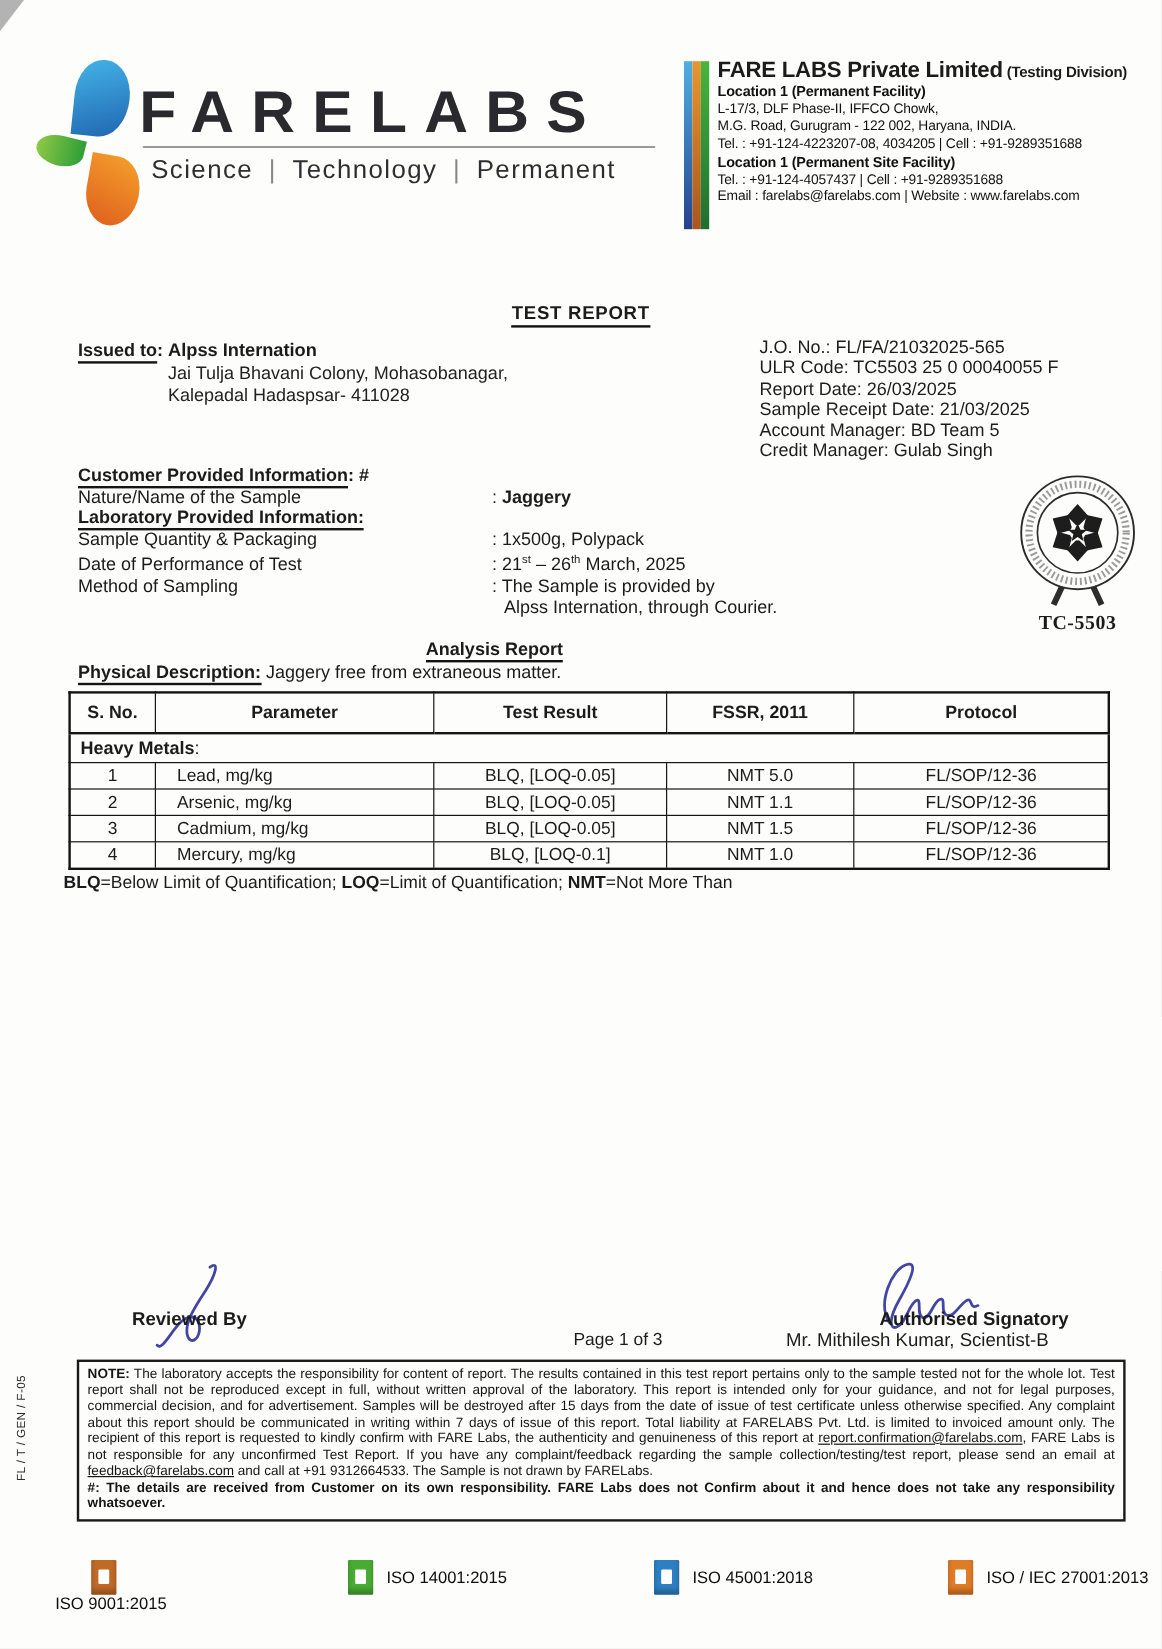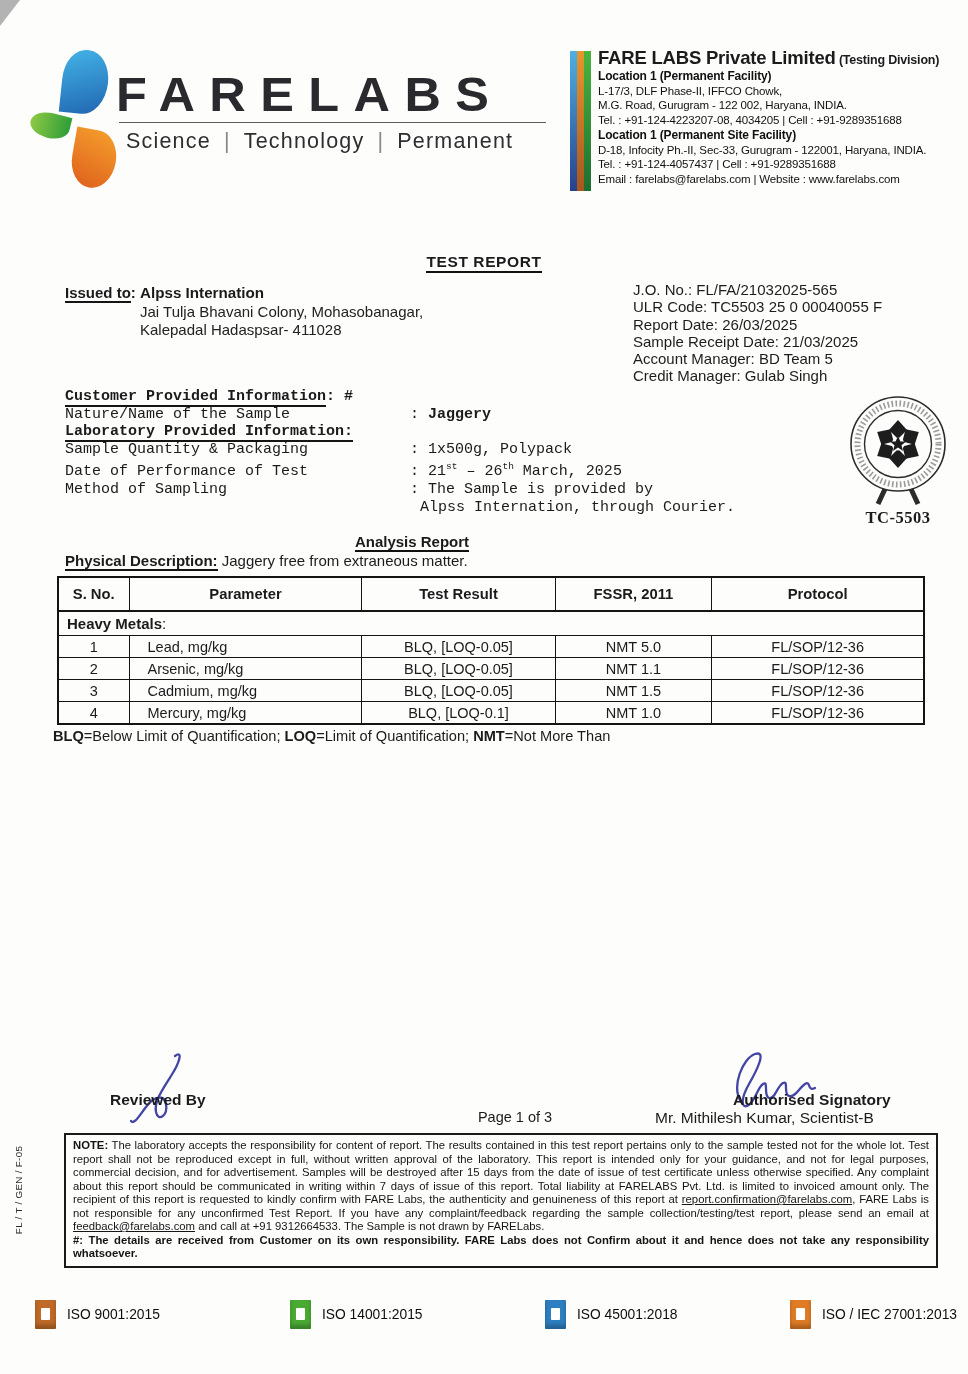--- a/index.html
+++ b/index.html
@@ -36,21 +36,21 @@
   .cline.b{font-size:12px;}
   
   .doc-title{left:0;top:253px;width:968px;text-align:center;font-size:15.5px;letter-spacing:.6px;}
   .doc-title span{font-weight:bold;border-bottom:2px solid #111;padding-bottom:1px;}
   .issued{left:65px;top:284px;font-size:15px;}
   .issued-name{font-weight:bold;font-size:15.2px;}
   .addr{left:140px;font-size:15px;line-height:18px;color:#222;}
   .meta{left:633px;top:281px;font-size:15px;line-height:17.3px;color:#1d1d1d;}
   
   .si{left:65px;top:388px;width:650px;font-size:15px;line-height:17.6px;}
-  .si-row{white-space:nowrap;font-family:Liberation Mono, monospace;}
+  .si-row{white-space:nowrap;}
   .si-label{display:inline-block;width:345px;}
   .si-val{}
   sup{font-size:9.5px;}
   
   .seal{left:840px;top:394px;width:116px;text-align:center;}
   .seal-code{font-family:"Liberation Serif","DejaVu Serif",serif;font-weight:bold;font-size:16.5px;letter-spacing:.5px;margin-top:-2px;}
   
   .an-title{left:0;top:533px;width:824px;text-align:center;font-size:15px;}
   .an-title span{font-weight:bold;border-bottom:2px solid #111;}
   .phys{left:65px;top:552px;font-size:15px;}
@@ -101,21 +101,20 @@
         <div class="st-green"></div>
     </div>
     <div class="co-text">
       <div class="co-title"><span>FARE LABS Private Limited</span><span class="suffix"> (Testing Division)</span></div>
       <div id="company-lines">
           <div class="cline b">Location 1 (Permanent Facility)</div>
           <div class="cline">L-17/3, DLF Phase-II, IFFCO Chowk,</div>
           <div class="cline">M.G. Road, Gurugram - 122 002, Haryana, INDIA.</div>
           <div class="cline">Tel. : +91-124-4223207-08, 4034205  |  Cell : +91-9289351688</div>
           <div class="cline b">Location 1 (Permanent Site Facility)</div>
-          <div class="cline">D-18, Infocity Ph.-II, Sec-33, Gurugram - 122001, Haryana, INDIA.</div>
           <div class="cline">Tel. : +91-124-4057437  |  Cell : +91-9289351688</div>
           <div class="cline">Email : farelabs@farelabs.com  |  Website : www.farelabs.com</div>
         </div>
     </div>
   </div>
 
   <div class="abs doc-title"><span>TEST REPORT</span></div>
 
   <div class="abs issued">
     <span class="b u">Issued to</span><span class="b">: </span><span class="issued-name">Alpss Internation</span>
@@ -235,21 +234,21 @@
     <path class="sig" d="M14,56 C4,40 16,12 28,8 C40,4 30,24 22,38 C14,52 14,62 20,60 C28,57 30,42 36,38 C42,34 36,50 42,52 C48,54 50,40 56,37 C62,34 56,48 62,50 C68,52 72,42 78,38 C84,34 80,46 88,42"></path>
   </svg>
   <div class="abs auth">Authorised Signatory</div>
   <div class="abs authname">Mr. Mithilesh Kumar, Scientist-B</div>
 
   <div class="abs note" id="note-box"><span class="b ">NOTE:</span><span>  The laboratory accepts the responsibility for content of report. The results contained in this test report pertains only to the sample tested not for the whole lot. Test report shall not be reproduced except in full, without written approval of the laboratory. This report is intended only for your guidance, and not for legal purposes, commercial decision, and for advertisement. Samples will be destroyed after 15 days from the date of issue of test certificate unless otherwise specified. Any complaint about this report should be communicated in writing within 7 days of issue of this report. Total liability at FARELABS Pvt. Ltd. is limited to invoiced amount only. The recipient of this report is requested to kindly confirm with FARE Labs, the authenticity and genuineness of this report at </span><span class="em">report.confirmation@farelabs.com</span><span>, FARE Labs is not responsible for any unconfirmed Test Report. If you have any complaint/feedback regarding the sample collection/testing/test report, please send an email at </span><span class="em">feedback@farelabs.com</span><span> and call at +91 9312664533. The Sample is not drawn by FARELabs.</span><br><span class="b ">#: The details are received from Customer on its own responsibility. FARE Labs does not Confirm about it and hence does not take any responsibility whatsoever.</span></div>
 
   <div class="abs sidecode">FL / T / GEN / F-05</div>
 
   <div class="abs iso-row" id="iso-row">
-      <div class="badge" style="left: 35px;">
+      <div class="badge" style="left: 35px; flex-direction: column;">
         <div class="badge-ico" style="background: rgb(192, 106, 40);"></div>
         <div class="badge-label">ISO 9001:2015</div>
       </div>
       <div class="badge" style="left: 290px;">
         <div class="badge-ico" style="background: rgb(74, 171, 51);"></div>
         <div class="badge-label">ISO 14001:2015</div>
       </div>
       <div class="badge" style="left: 545px;">
         <div class="badge-ico" style="background: rgb(46, 127, 194);"></div>
         <div class="badge-label">ISO 45001:2018</div>

